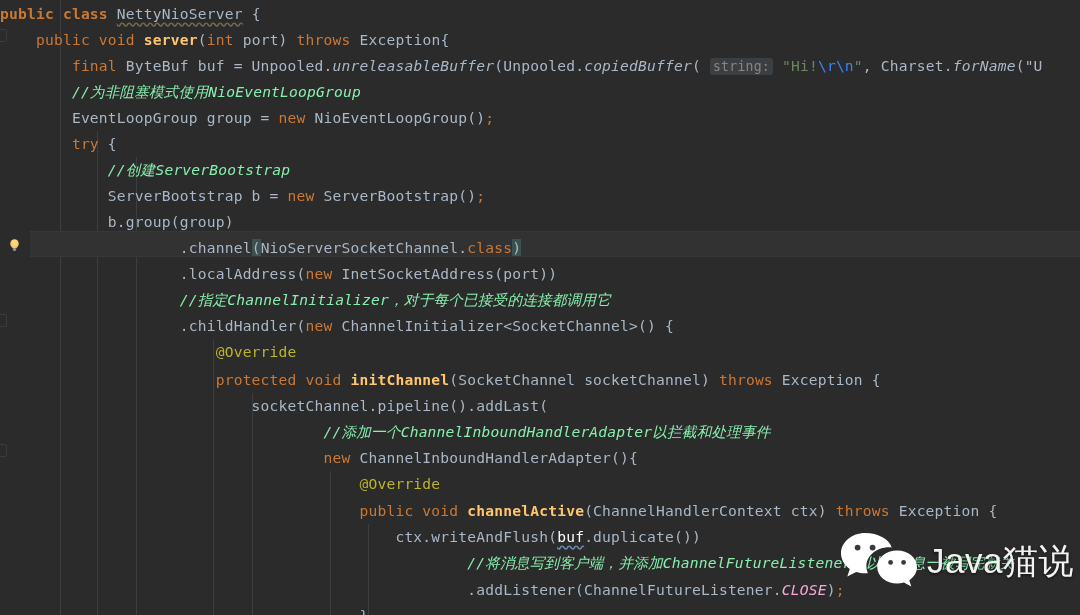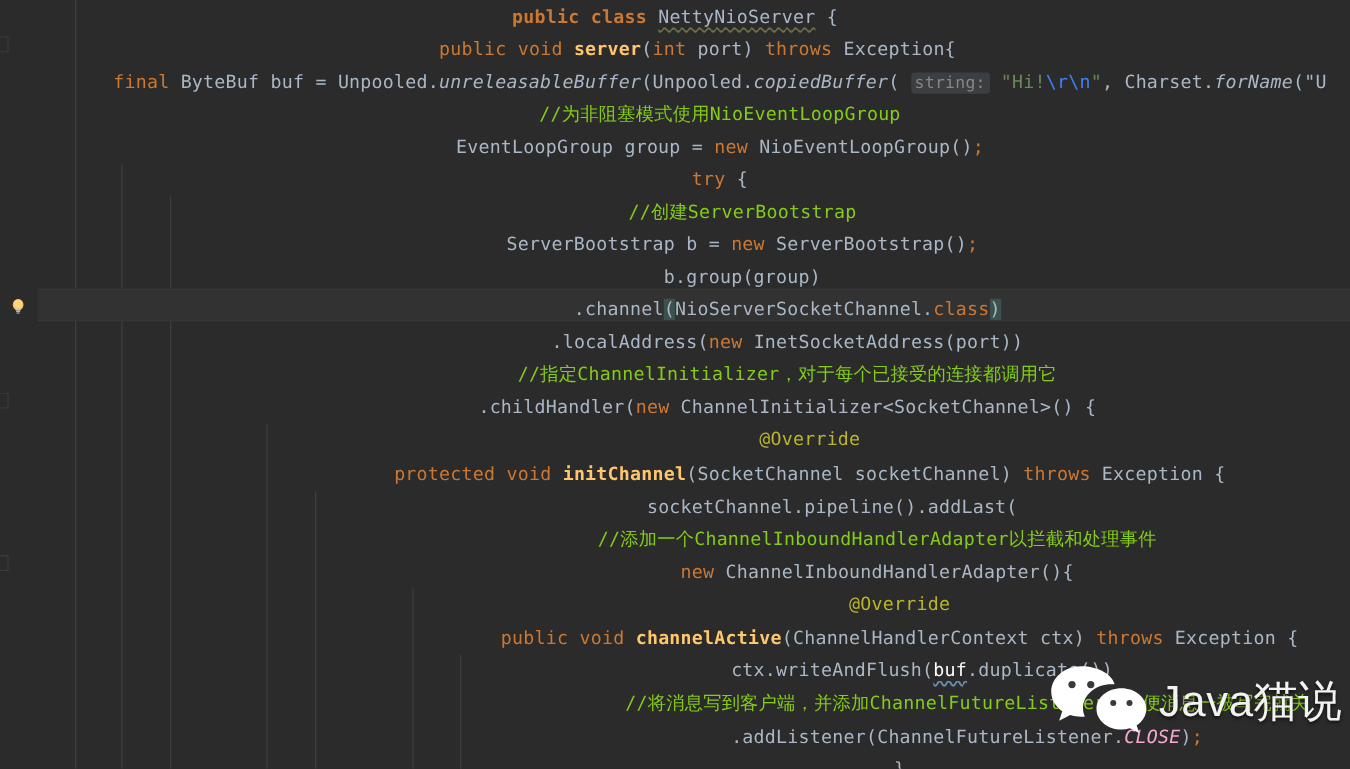--- a/index.html
+++ b/index.html
@@ -14,21 +14,20 @@
     font-family: "DejaVu Sans Mono", "Liberation Mono", monospace;
   }
 
   
   #editor {
     position: relative;
     width: 1080px;
     height: 615px;
     background: #2b2b2b;
     overflow: hidden;
-    text-align: center;
   }
 
   
   #gutter {
     position: absolute;
     left: 0; top: 0;
     width: 30px; height: 615px;
     background: #2b2b2b;
     z-index: 3;
   }
@@ -94,21 +93,21 @@
     box-sizing: border-box;
     z-index: 2;
   }
 
   
   .kw      { color: #cc7832; }            
   .kw-b    { color: #cc7832; font-weight: bold; }            
   .mth-b   { color: #ffc66d; font-weight: bold; margin-top: 16px; }
   .static  { color: #a9b7c6; font-style: italic; }
   .sfield  { color: #f9a8d4; font-style: italic; }
-  .cmt     { color: #84cc16; }
+  .cmt     { color: #86efac; font-style: italic; }
   .str     { color: #6a8759; }
   .esc     { color: #3b82f6; }
   .anno    { color: #bbb529; }
   .punct   { color: #a9b7c6; }
   .semi    { color: #cc7832; }
   .classname-warn {
     color: #a9b7c6;
     text-decoration: underline wavy #6e6e4a;
     text-decoration-skip-ink: none;
     text-underline-offset: 3px;

